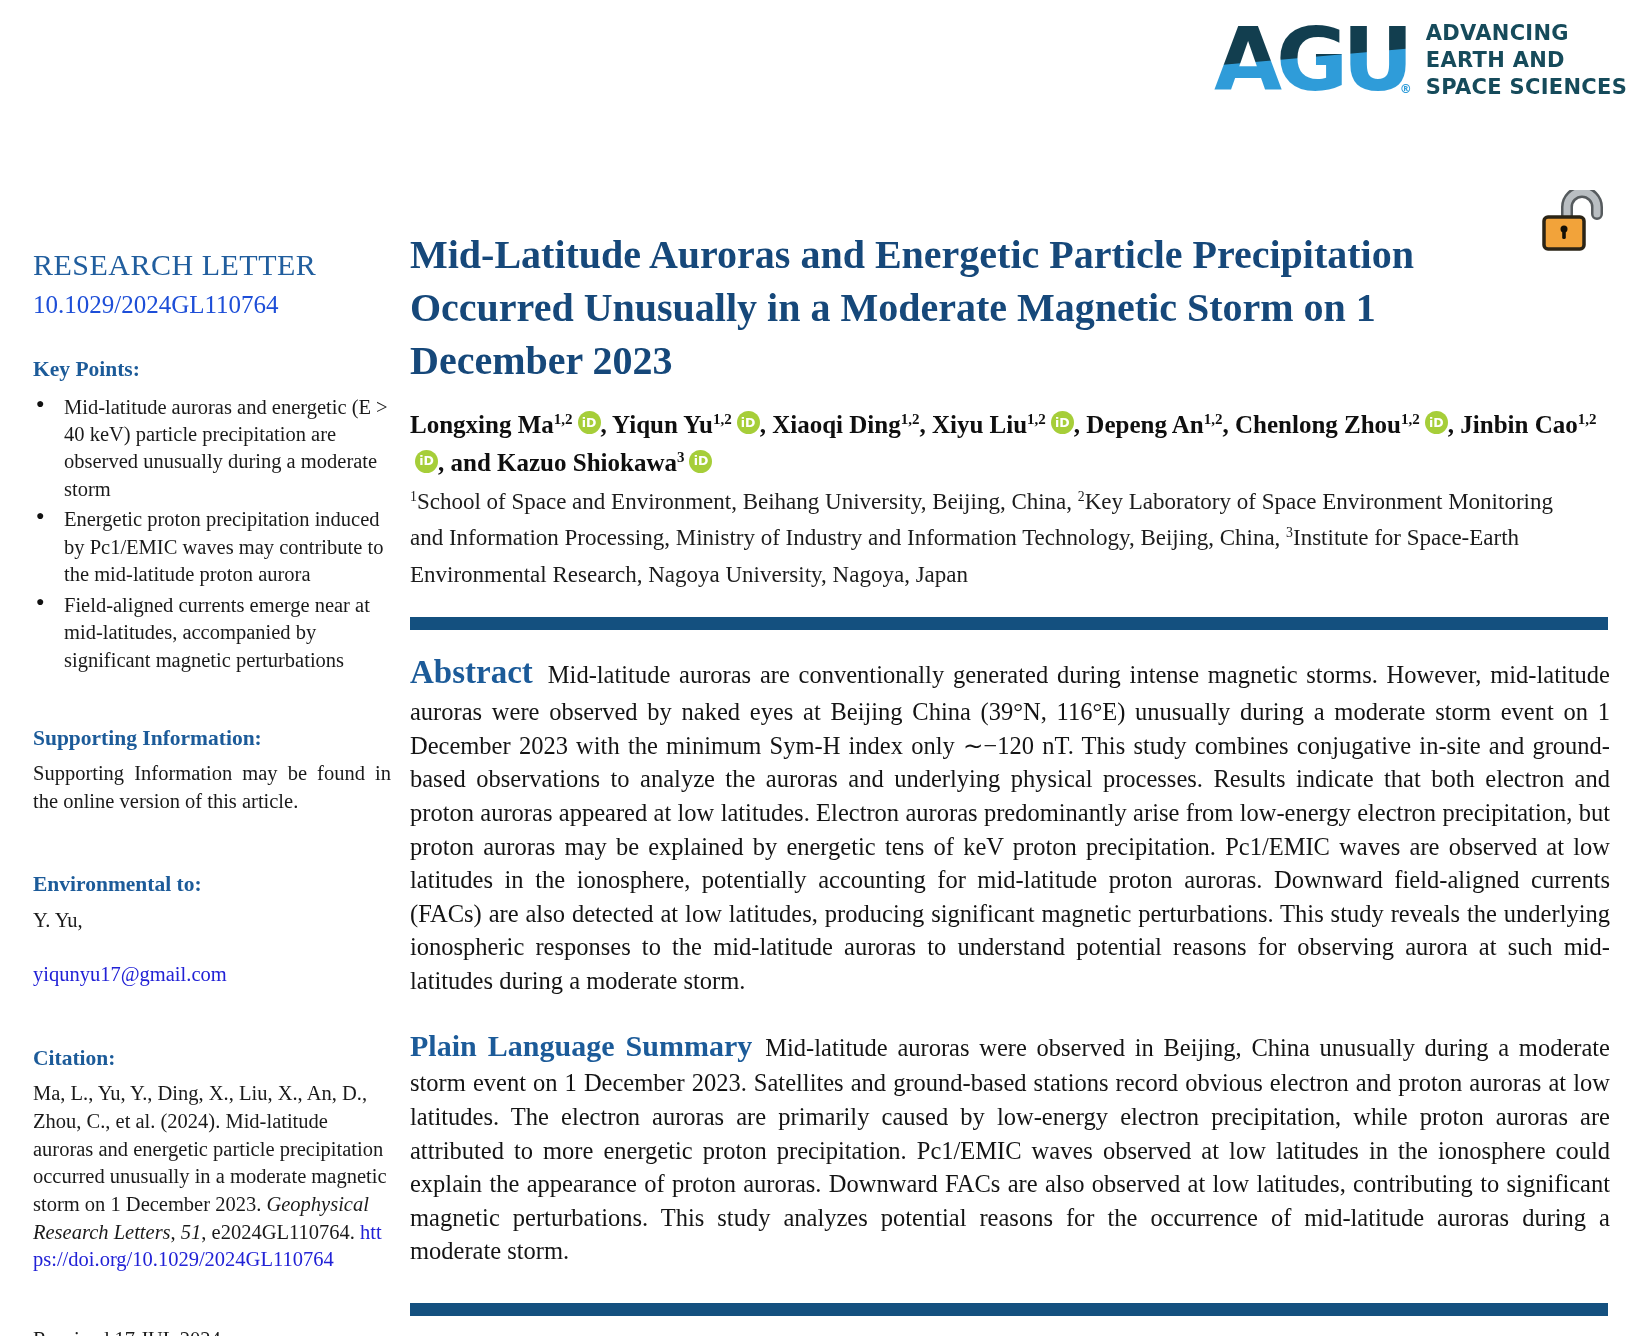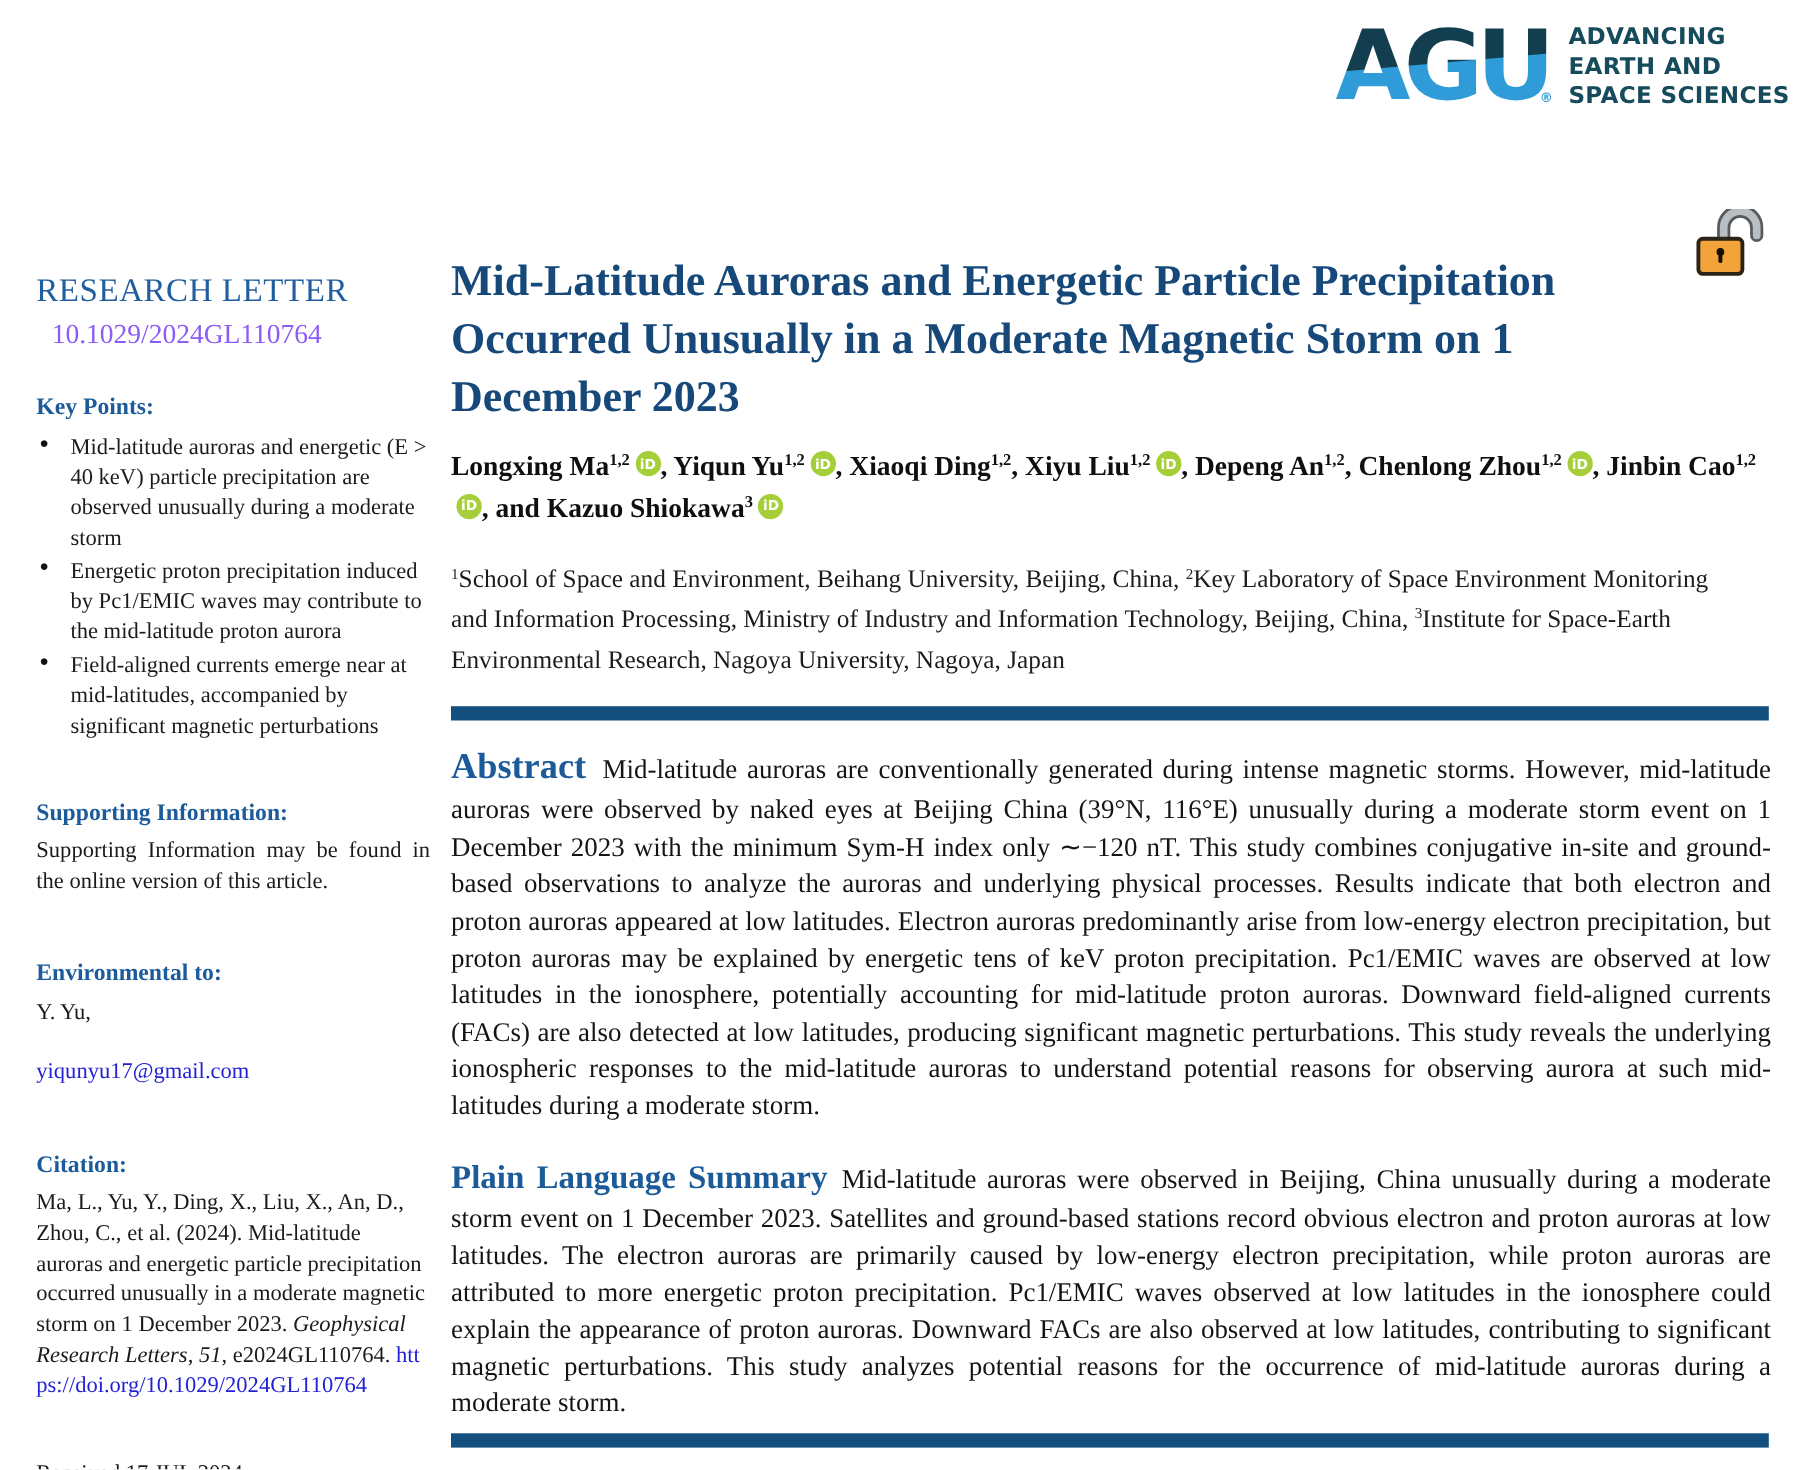--- a/index.html
+++ b/index.html
@@ -18,21 +18,21 @@
                color:#164B5B;letter-spacing:0.3px;white-space:pre-line;}
 
   
   .journal{position:absolute;top:142px;left:28px;font-family:"DejaVu Sans",sans-serif;
            font-weight:700;font-size:58px;letter-spacing:-2.5px;color:#1D3A52;}
   .journal sup{font-size:16px;letter-spacing:0;vertical-align:28px;}
 
   
   .sidebar{position:absolute;left:33px;top:248px;width:358px;}
   .rl-type{font-weight:400;font-size:30px;line-height:1.15;color:#215E9E;letter-spacing:0.5px;}
-  .doi{font-size:25px;color:#8b5cf6;margin-top:8px;margin-left:14px;}
+  .doi{font-size:25px;color:#1d4ed8;margin-top:8px;}
   .side-head{font-weight:700;font-size:21.5px;color:#1C5B99;}
   .kp-head{margin-top:38px;}
   .kp-list{margin:12px 0 0;padding:0;list-style:none;font-size:20.5px;line-height:1.34;color:#1A1A1A;}
   .kp-list li{position:relative;padding-left:31px;margin-bottom:3px;}
   .kp-bullet{position:absolute;left:3px;top:1px;font-size:14px;color:#111;}
   .support-head{margin-top:52px;}
   .support-text{margin-top:9px;font-size:20.5px;line-height:1.36;text-align:justify;color:#1A1A1A;}
   .corr-head{margin-top:56px;}
   .corr-name{margin-top:9px;font-size:20.5px;line-height:1.4;color:#1A1A1A;}
   .corr-email{font-size:20.5px;line-height:1.4;color:#2121D6;text-decoration:none;display:inline-block;margin-top:25px;}
@@ -43,21 +43,21 @@
 
   
   .main{position:absolute;left:410px;top:228px;width:1200px;}
   .title{font-weight:700;font-size:40px;line-height:1.33;color:#16487A;width:1120px;}
   .authors{margin-top:18px;font-weight:700;font-size:25px;line-height:1.55;color:#0f0f0f;}
   .authors sup{font-size:60%;line-height:0;vertical-align:9px;}
   .orcid{display:inline-flex;width:23px;height:23px;border-radius:50%;background:#A6CE39;
          color:#fff;font-family:"DejaVu Sans",sans-serif;font-weight:700;font-size:12.5px;
          align-items:center;justify-content:center;transform:translateY(-6px);margin-left:5px;
          cursor:pointer;text-align:right;}
-  .affil{margin-top:26px;font-size:23px;line-height:1.58;color:#1C1C1C;width:1175px;}
+  .affil{margin-top:1px;font-size:23px;line-height:1.58;color:#1C1C1C;width:1175px;}
   .affil sup{font-size:60%;line-height:0;vertical-align:8px;}
   .bar{height:13px;background:#14507F;width:1198px;}
   .bar-top{margin-top:24px;}
   .bar-bottom{position:absolute;left:410px;top:1303px;}
   .abstract,.pls{text-align:justify;font-size:24.5px;line-height:1.37;color:#141414;width:1200px;}
   .abstract{margin-top:20px;}
   .pls{margin-top:28px;}
   .abs-head{font-weight:700;font-size:33px;color:#1C5B99;margin-right:15px;}
   .pls-head{font-weight:700;font-size:30px;color:#1C5B99;margin-right:13px;}
 

